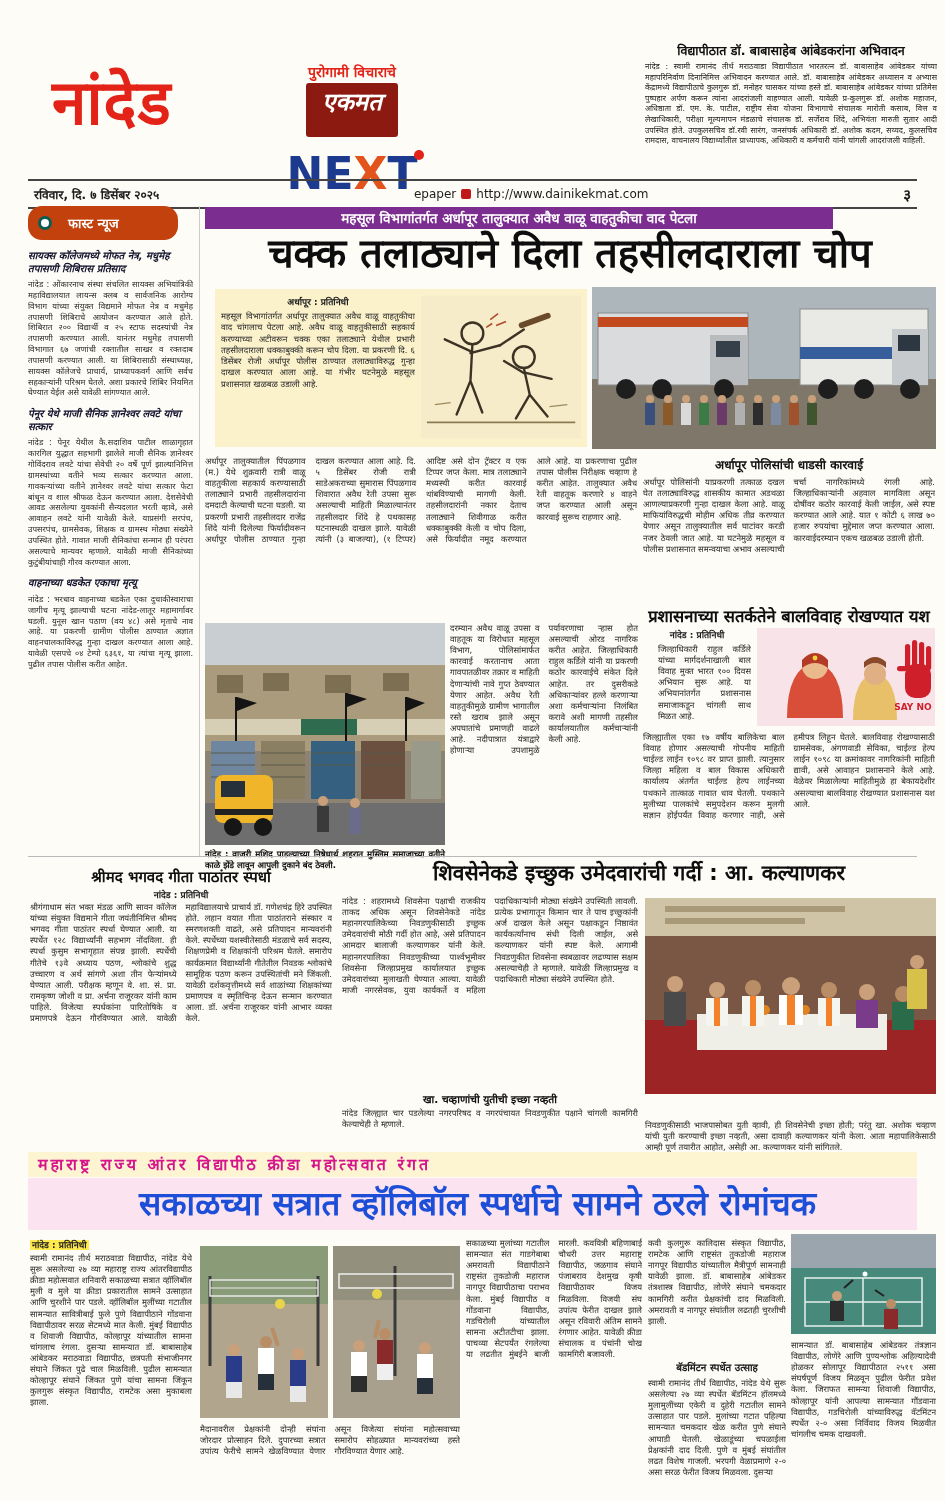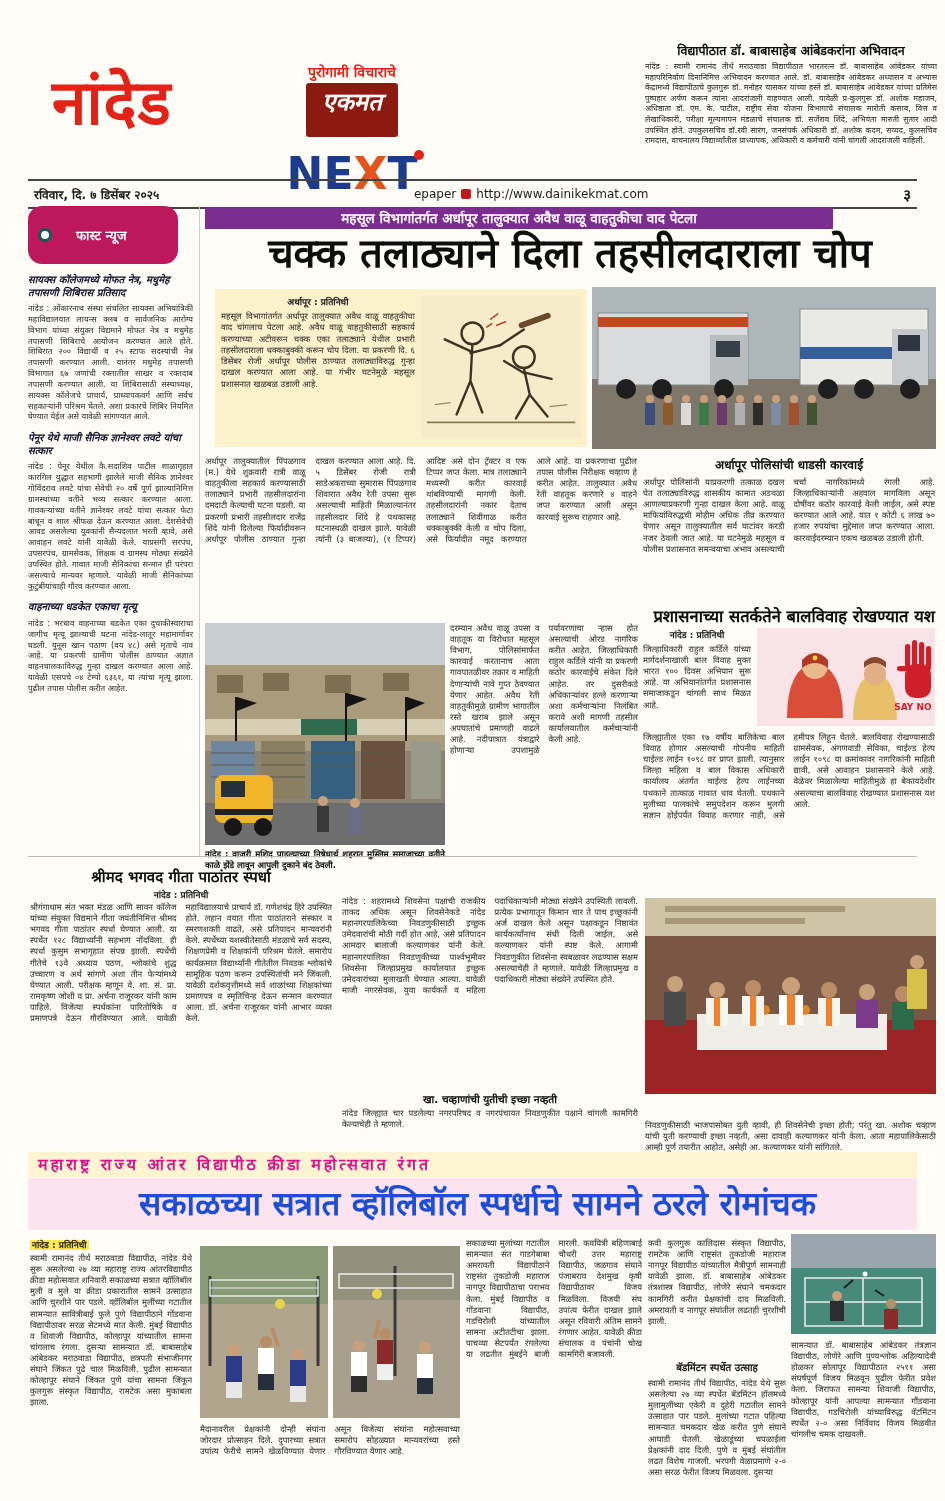--- a/index.html
+++ b/index.html
@@ -29,41 +29,41 @@
   .tribute .body-txt { font-size:7.9px; }
 
   .datebar { left:28px; top:179px; width:889px; border-top:2px solid #444; border-bottom:2px solid #444;
     display:flex; align-items:center; justify-content:space-between; padding:3px 6px; font-size:12px; font-weight:bold; }
   .datebar .center { display:flex; align-items:center; gap:5px; font-weight:normal; font-size:12px; }
   .ep-icon { display:inline-block; width:10px; height:10px; background:#c01818; border-radius:2px; }
   .pageno { font-size:15px; font-weight:bold; }
 
   
   .fastnews { left:28px; top:206px; width:172px; border-right:1px solid #ccc; padding-right:6px; height:650px; overflow:hidden; }
-  .fn-pill { display:flex; align-items:center; gap:24px; background:#be185d; border-radius:14px; padding:20px 10px; width:150px; }
+  .fn-pill { display:flex; align-items:center; gap:16px; background:#c2410c; border-radius:14px; padding:8px 10px; width:150px; }
   .fn-icon { width:14px; height:14px; border-radius:50%; background:#fff; border:3px solid #0d5d50; }
   .fn-label { color:#fff; font-weight:bold; font-size:13px; }
   .fn-title { font-size:10px; font-weight:bold; font-style:italic; color:#14142e; line-height:1.25; margin:10px 0 4px; }
   .fn-body { font-size:8.1px; }
 
   
   .kicker { left:205px; top:207px; width:628px; height:22px; background:#7c2e90; color:#fff;
     font-weight:bold; font-size:13.5px; text-align:center; line-height:22px; }
   .lead-hl { left:205px; top:230px; width:730px; font-size:40px; font-weight:bold; color:#0d0d0d; text-align:center; line-height:1.15; }
   .intro-box { left:215px; top:289px; width:372px; height:158px; background:#fbf2cc; padding:6px; display:flex; gap:6px; }
   .intro-left { width:196px; }
   .dateline { font-size:9px; font-weight:bold; text-align:center; margin-bottom:3px; }
   .subhead { font-size:12px; font-weight:bold; text-align:center; margin-bottom:4px; color:#111; }
   .caption { font-size:8.5px; font-weight:bold; text-align:justify; color:#111; line-height:1.3; }
   .hrule { border-top:1px solid #b9b9b9; }
 
   
   .g-hl { font-size:15px; font-weight:bold; text-align:center; color:#101010; }
   .ss-hl { font-size:21px; font-weight:bold; text-align:center; color:#0d0d0d; }
-  .cm-hl { font-size:16.5px; font-weight:bold; text-align:right; color:#0d0d0d; }
+  .cm-hl { font-size:16.5px; font-weight:bold; text-align:center; color:#0d0d0d; }
   .highlight-line { font-size:10.5px; font-weight:bold; text-align:center; color:#111; }
 
   
   .sports-strip { left:28px; top:1152px; width:889px; height:25px; background:#fdf5d2; color:#d6158c;
     font-weight:bold; font-size:16px; letter-spacing:3px; line-height:25px; padding-left:10px; }
   .sports-hl { left:28px; top:1178px; width:889px; height:52px; background:#fbe4ef; color:#1d4ed8;
     font-weight:bold; font-size:33px; text-align:center; line-height:52px;padding-left:10px; }
   .hl-yellow { background:#ffe94d; font-weight:bold; padding:0 2px; }
   .sp-sub { font-size:10px; font-weight:bold; text-align:center; margin:4px 0; }
 
@@ -268,21 +268,21 @@
       </g>
   </svg>
   <div class="abs caption" style="left:205px; top:849px; width:240px;">नांदेड : वाजरी मशिद पाडल्याच्या निषेधार्थ शहरात मुस्लिम समाजाच्या वतीने काळे झेंडे लावून आपली दुकाने बंद ठेवली.</div>
 
   <div class="abs body-txt cols-2" style="left:450px; top:623px; width:188px; height:220px;">दरम्यान अवैध वाळू उपसा व वाहतूक या विरोधात महसूल विभाग, पोलिसांमार्फत कारवाई करतानाच आता गावपातळीवर तक्रार व माहिती देणाऱ्यांची नावे गुप्त ठेवण्यात येणार आहेत. अवैध रेती वाहतुकीमुळे ग्रामीण भागातील रस्ते खराब झाले असून अपघातांचे प्रमाणही वाढले आहे. नदीपात्रात यंत्राद्वारे होणाऱ्या उपशामुळे पर्यावरणाचा ऱ्हास होत असल्याची ओरड नागरिक करीत आहेत. जिल्हाधिकारी राहुल कर्डिले यांनी या प्रकरणी कठोर कारवाईचे संकेत दिले आहेत. तर दुसरीकडे अधिकाऱ्यांवर हल्ले करणाऱ्या अशा कर्मचाऱ्यांना निलंबित करावे अशी मागणी तहसील कार्यालयातील कर्मचाऱ्यांनी केली आहे.</div>
 
   <div class="abs cm-hl" style="left:643px; top:604px; width:292px;">प्रशासनाच्या सतर्कतेने बालविवाह रोखण्यात यश</div>
   <div class="abs" style="left:643px; top:628px; width:292px; display:flex; gap:6px;">
     <div style="width:108px;">
       <div class="dateline">नांदेड : प्रतिनिधी</div>
-      <div class="body-txt" style="height:86px;">जिल्हाधिकारी राहुल कर्डिले यांच्या मार्गदर्शनाखाली बाल विवाह मुक्त भारत १०० दिवस अभियान सुरू आहे. या अभियानांतर्गत प्रशासनास समाजाकडून चांगली साथ मिळत आहे.</div>
+      <div class="body-txt" style="height:86px;margin-left:15px;">जिल्हाधिकारी राहुल कर्डिले यांच्या मार्गदर्शनाखाली बाल विवाह मुक्त भारत १०० दिवस अभियान सुरू आहे. या अभियानांतर्गत प्रशासनास समाजाकडून चांगली साथ मिळत आहे.</div>
     </div>
     <svg width="178" height="98" viewBox="0 0 178 98">
       <rect width="178" height="98" fill="#f8e4e8"></rect>
       <path d="M30 90 Q30 40 58 34 Q86 40 86 90 Z" fill="#d94e38"></path>
       <circle cx="58" cy="38" r="13" fill="#eab98c"></circle>
       <path d="M45 32 Q58 18 71 32 L71 40 Q58 30 45 40 Z" fill="#b33a26"></path>
       <circle cx="58" cy="30" r="2.4" fill="#f5d23c"></circle>
       <path d="M96 92 Q96 50 118 44 Q140 50 140 92 Z" fill="#e8c06a"></path>
       <circle cx="118" cy="46" r="11" fill="#e0b084"></circle>
       <path d="M107 40 Q118 30 129 40 L129 34 Q118 24 107 34 Z" fill="#8a4a2a"></path>
@@ -298,20 +298,21 @@
     </svg>
   </div>
   <div class="abs body-txt cols-2" style="left:643px; top:732px; width:292px; height:112px;">जिल्ह्यातील एका १७ वर्षीय बालिकेचा बाल विवाह होणार असल्याची गोपनीय माहिती चाईल्ड लाईन १०९८ वर प्राप्त झाली. त्यानुसार जिल्हा महिला व बाल विकास अधिकारी कार्यालय अंतर्गत चाईल्ड हेल्प लाईनच्या पथकाने तात्काळ गावात धाव घेतली. पथकाने मुलीच्या पालकांचे समुपदेशन करून मुलगी सज्ञान होईपर्यंत विवाह करणार नाही, असे हमीपत्र लिहून घेतले. बालविवाह रोखण्यासाठी ग्रामसेवक, अंगणवाडी सेविका, चाईल्ड हेल्प लाईन १०९८ या क्रमांकावर नागरिकांनी माहिती द्यावी, असे आवाहन प्रशासनाने केले आहे. वेळेवर मिळालेल्या माहितीमुळे हा बेकायदेशीर असल्याचा बालविवाह रोखण्यात प्रशासनास यश आले.</div>
 
   <div class="abs hrule" style="left:28px; top:856px; width:889px;"></div>
 
   <div class="abs g-hl" style="left:30px; top:866px; width:302px;">श्रीमद भगवद गीता पाठांतर स्पर्धा</div>
   <div class="abs dateline" style="left:30px; top:888px; width:302px;">नांदेड : प्रतिनिधी</div>
   <div class="abs body-txt cols-2" style="left:30px; top:902px; width:302px; height:242px;">श्रीगंगाधाम संत भक्त मंडळ आणि सावन कॉलेज यांच्या संयुक्त विद्यमाने गीता जयंतीनिमित्त श्रीमद भगवद गीता पाठांतर स्पर्धा घेण्यात आली. या स्पर्धेत १२८ विद्यार्थ्यांनी सहभाग नोंदविला. ही स्पर्धा कुसुम सभागृहात संपन्न झाली. स्पर्धेची गीतेचे १३वे अध्याय पठण, श्लोकांचे शुद्ध उच्चारण व अर्थ सांगणे अशा तीन फेऱ्यांमध्ये घेण्यात आली. परीक्षक म्हणून वे. शा. सं. प्रा. रामकृष्ण जोशी व प्रा. अर्चना राजूरकर यांनी काम पाहिले. विजेत्या स्पर्धकांना पारितोषिके व प्रमाणपत्रे देऊन गौरविण्यात आले. यावेळी महाविद्यालयाचे प्राचार्य डॉ. गणेशचंद्र हिरे उपस्थित होते. लहान वयात गीता पाठांतराने संस्कार व स्मरणशक्ती वाढते, असे प्रतिपादन मान्यवरांनी केले. स्पर्धेच्या यशस्वीतेसाठी मंडळाचे सर्व सदस्य, शिक्षणप्रेमी व शिक्षकांनी परिश्रम घेतले. समारोप कार्यक्रमात विद्यार्थ्यांनी गीतेतील निवडक श्लोकांचे सामूहिक पठण करून उपस्थितांची मने जिंकली. यावेळी दर्शकवृत्तीमध्ये सर्व शाळांच्या शिक्षकांच्या प्रमाणपत्र व स्मृतिचिन्ह देऊन सन्मान करण्यात आला. डॉ. अर्चना राजूरकर यांनी आभार व्यक्त केले.</div>
 
+  <div class="abs ss-hl" style="left:342px; top:858px; width:594px;">शिवसेनेकडे इच्छुक उमेदवारांची गर्दी : आ. कल्याणकर</div>
   <div class="abs body-txt cols-2" style="left:342px; top:896px; width:296px; height:192px;">नांदेड : शहरामध्ये शिवसेना पक्षाची राजकीय ताकद अधिक असून शिवसेनेकडे नांदेड महानगरपालिकेच्या निवडणुकीसाठी इच्छुक उमेदवारांची मोठी गर्दी होत आहे, असे प्रतिपादन आमदार बालाजी कल्याणकर यांनी केले. महानगरपालिका निवडणुकीच्या पार्श्वभूमीवर शिवसेना जिल्हाप्रमुख कार्यालयात इच्छुक उमेदवारांच्या मुलाखती घेण्यात आल्या. यावेळी माजी नगरसेवक, युवा कार्यकर्ते व महिला पदाधिकाऱ्यांनी मोठ्या संख्येने उपस्थिती लावली. प्रत्येक प्रभागातून किमान चार ते पाच इच्छुकांनी अर्ज दाखल केले असून पक्षाकडून निष्ठावंत कार्यकर्त्यांनाच संधी दिली जाईल, असे कल्याणकर यांनी स्पष्ट केले. आगामी निवडणुकीत शिवसेना स्वबळावर लढण्यास सक्षम असल्याचेही ते म्हणाले. यावेळी जिल्हाप्रमुख व पदाधिकारी मोठ्या संख्येने उपस्थित होते.</div>
   <div class="abs highlight-line" style="left:342px; top:1092px; width:296px;">खा. चव्हाणांची युतीची इच्छा नव्हती</div>
   <div class="abs body-txt" style="left:342px; top:1108px; width:296px; height:34px;">नांदेड जिल्ह्यात चार पडलेल्या नगरपरिषद व नगरपंचायत निवडणुकीत पक्षाने चांगली कामगिरी केल्याचेही ते म्हणाले.</div>
 
   <svg class="abs" style="left:645px; top:898px;" width="291" height="196" viewBox="0 0 291 196">
     <rect width="291" height="38" fill="#cfc4a6"></rect>
     <rect x="20" y="8" width="180" height="6" fill="#a89a78"></rect>
       <rect x="20" y="20" width="140" height="6" fill="#a89a78"></rect>
     <rect y="38" width="291" height="84" fill="#7a5744"></rect>
     <rect y="122" width="291" height="74" fill="#9c2424"></rect>

